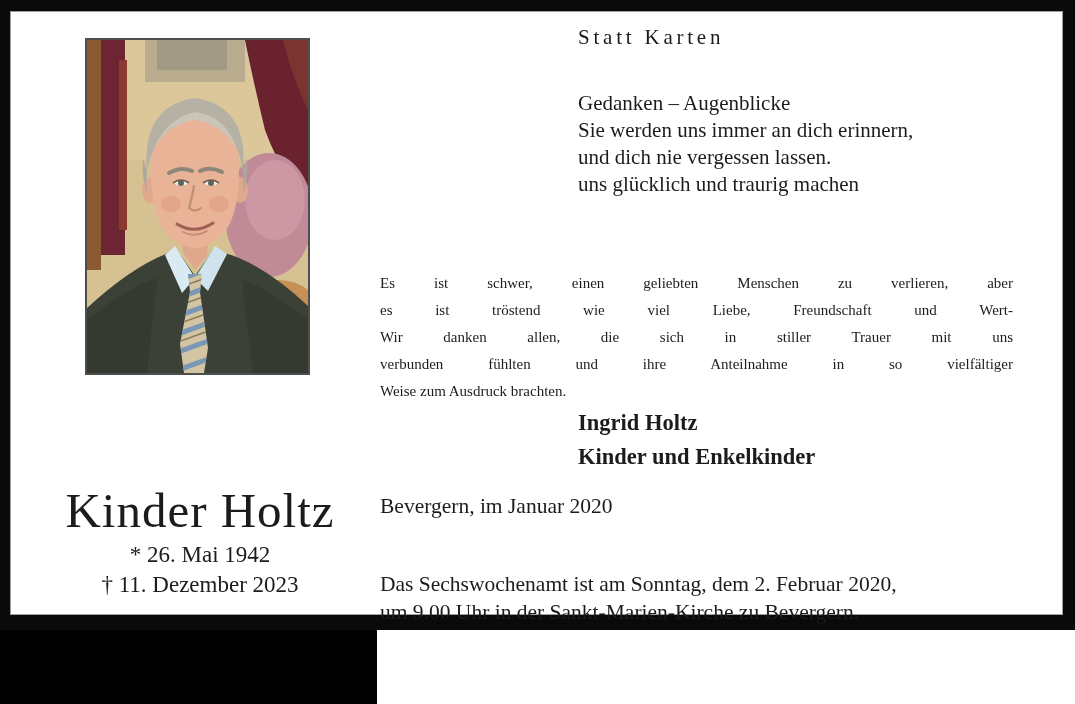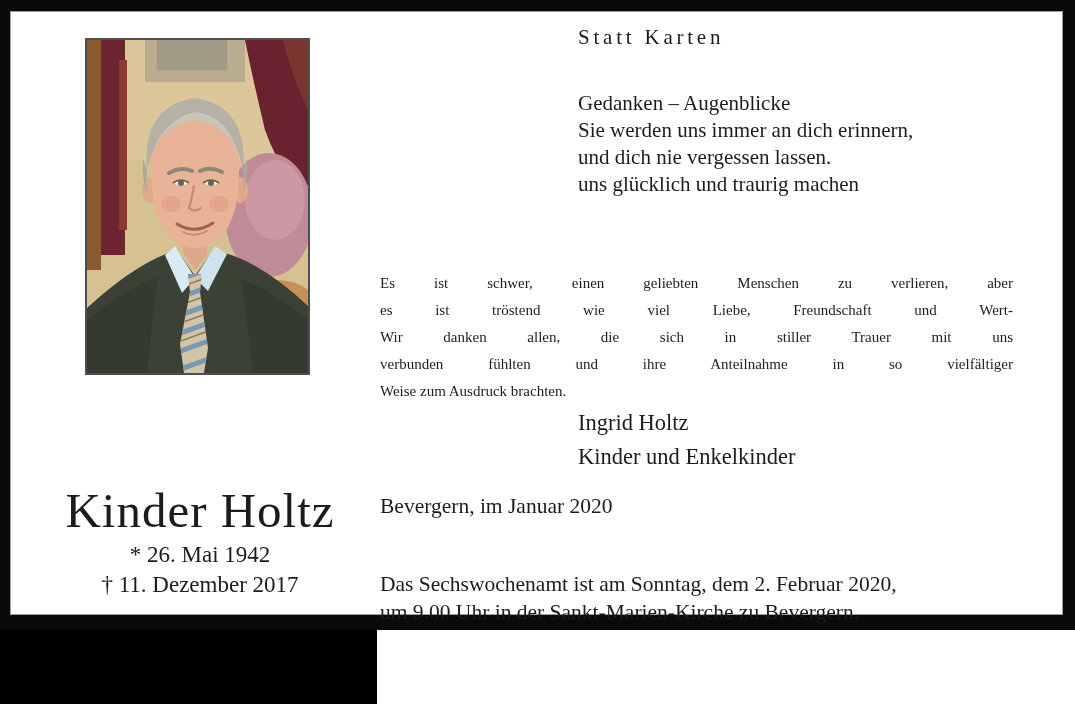--- a/index.html
+++ b/index.html
@@ -79,21 +79,21 @@
   .pline { text-align: left; white-space: nowrap; }
   .pline.just {
     text-align: justify;
     text-align-last: justify;
     white-space: normal;
     word-spacing: 1px;
   }
   .signature {
     position: absolute; left: 567px; top: 394px;
     font-size: 22.5px;
-    font-weight: normal;
+    font-weight: bold;
     line-height: 34px;
   }
   .signature div { white-space: nowrap; }
   .place-date {
     position: absolute; left: 369px; top: 482px;
     font-size: 21.5px;
     white-space: nowrap;
   }
   .service {
     position: absolute; left: 369px; top: 559px;
@@ -189,21 +189,21 @@
       <ellipse cx="132" cy="164" rx="10" ry="8" fill="#dd9a80" opacity="0.5"></ellipse>
 
       <path d="M90,184 Q108,195 126,183" stroke="#a05f52" stroke-width="3" fill="none" stroke-linecap="round"></path>
       <path d="M96,192 Q108,198 120,191" stroke="#c88d74" stroke-width="1.8" fill="none" stroke-linecap="round"></path>
     </svg>
   </div>
 
   <div class="name">Kinder Holtz</div>
   <div class="dates">
     <div>* 26. Mai 1942</div>
-    <div>† 11. Dezember 2017</div>
+    <div>† 11. Dezember 2023</div>
   </div>
 
   <div class="statt">Statt Karten</div>
 
   <div class="poem">
     <div>Gedanken – Augenblicke</div>
     <div>Sie werden uns immer an dich erinnern,</div>
     <div>und dich nie vergessen lassen.</div>
     <div>uns glücklich und traurig machen</div>
   </div>

